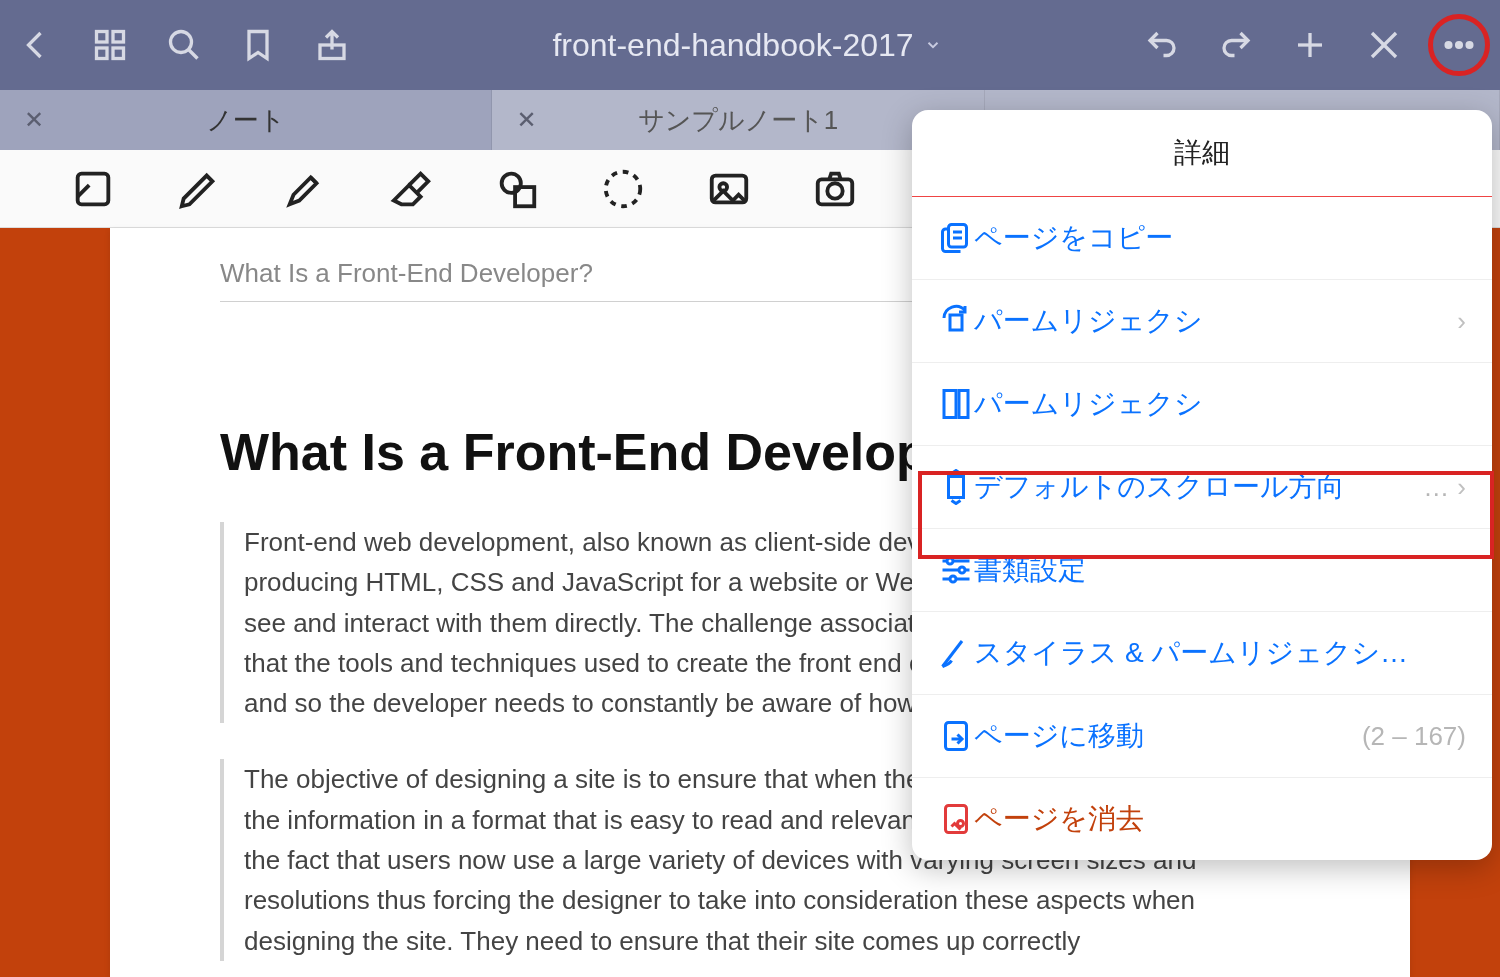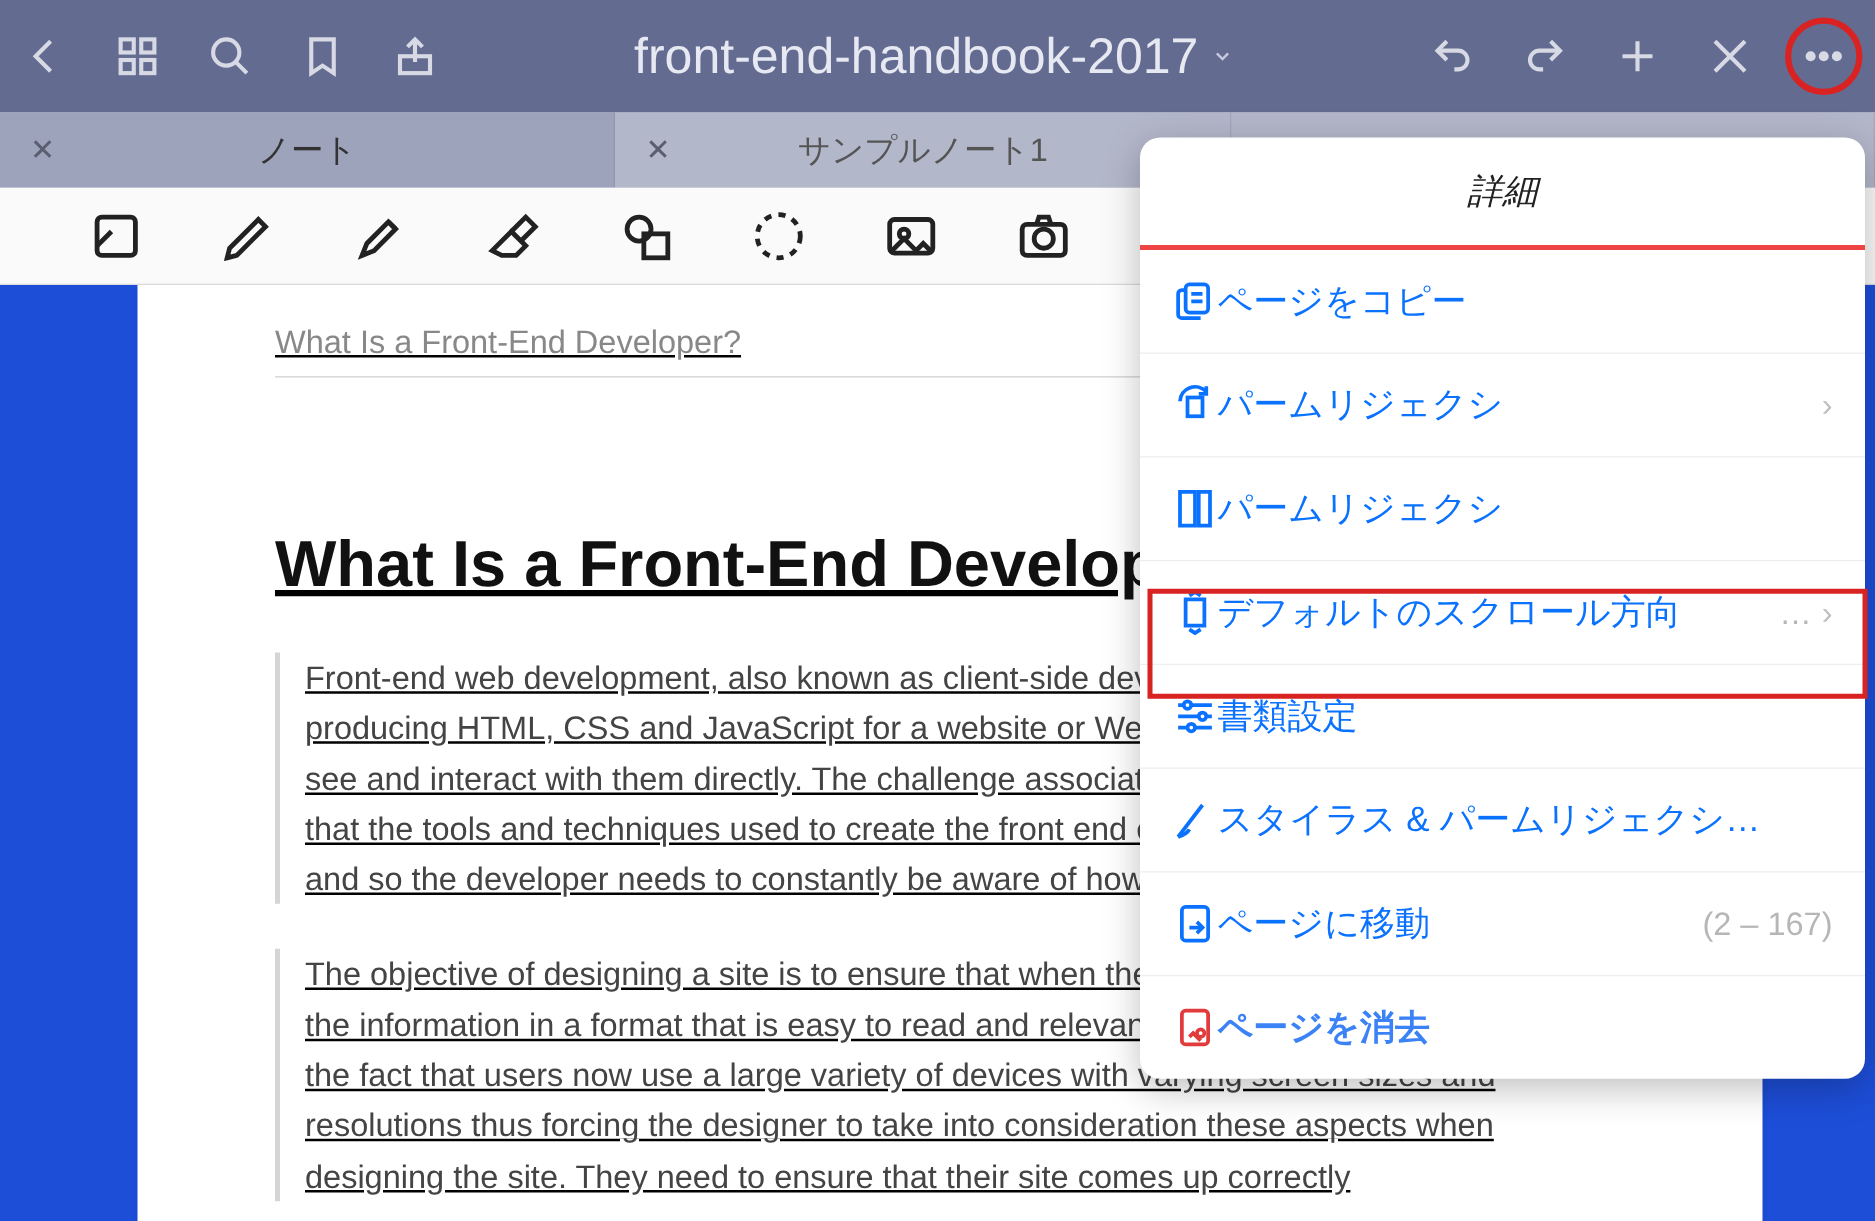--- a/index.html
+++ b/index.html
@@ -1,43 +1,43 @@
 <!DOCTYPE html>
 <html><head>
 <meta charset="utf-8">
 <style>
   * { box-sizing: border-box; margin: 0; padding: 0; }
   html, body { width: 1500px; height: 977px; font-family: -apple-system, "Helvetica Neue", Arial, sans-serif; overflow: hidden; background:#e9e9ed; }
   .topbar { height: 90px; background: #646b90; display:flex; align-items:center; color:#d7d9e4; padding:0 18px; }
   .topbar .left, .topbar .right { display:flex; gap:38px; align-items:center; }
-  .topbar .center { flex:1; text-align:center; font-size:40px; color:#e6e8f2; display:flex; justify-content:center; align-items:center; gap:10px;}
+  .topbar .center { flex:1; text-align:center; font-size:32px; color:#e6e8f2; display:flex; justify-content:center; align-items:center; gap:10px;}
   .tb-icon { width:36px; height:36px; display:flex; align-items:center; justify-content:center; }
   .tb-icon svg { stroke:#d7d9e4; fill:none; stroke-width:2.2; }
   .more-circle { position:absolute; top:14px; right:10px; width:62px; height:62px; border:5px solid #d92323; border-radius:50%; display:flex; align-items:center; justify-content:center; }
   .tabs { height:60px; background:#9ea3bc; display:flex; }
   .tab { flex:1; display:flex; align-items:center; padding:0 20px; border-right:1px solid rgba(0,0,0,0.08); color:#333; font-size:26px; justify-content:center; position:relative;}
   .tab .close { position:absolute; left:24px; color:#5b5e70; font-size:24px;}
   .tab.inactive { background:#b3b7ca; color:#555; }
   .tab.active { background:#9ea3bc; }
   .toolbar { height:78px; background:#fafafa; display:flex; align-items:center; gap:60px; padding:0 70px; border-bottom:1px solid #ddd; }
   .tool-icon { width:46px; height:46px; display:flex; align-items:center; justify-content:center; }
   .tool-icon svg { stroke:#222; fill:none; stroke-width:2; }
-  .content-area { position:absolute; top:228px; left:0; right:0; bottom:0; background:#1d4ed8;text-decoration:underline; }
+  .content-area { position:absolute; top:228px; left:0; right:0; bottom:0; background:#c2410c; }
   .page { background:#fff; margin:0 90px 0 110px; height:100%; padding:30px 110px 0 110px; box-shadow:0 2px 6px rgba(0,0,0,0.1); }
   .breadcrumb { color:#888; font-size:26px; border-bottom:1px solid #d0d0d0; padding-bottom:12px; }
   .page h1 { font-size:52px; font-weight:700; margin-top:120px; color:#111; }
   .para { color:#444; font-size:26px; line-height:1.55; margin-top:40px; border-left:4px solid #d5d5d5; padding-left:20px; }
   .para + .para { margin-top:36px; }
   .menu { position:absolute; top:110px; right:8px; width:580px; background:#fff; border-radius:16px; box-shadow:0 8px 30px rgba(0,0,0,0.25); overflow:hidden; }
   .menu::before { content:""; position:absolute; top:-14px; right:28px; width:0; height:0; border-left:14px solid transparent; border-right:14px solid transparent; border-bottom:14px solid #fff; }
-  .menu-header { text-align:center; padding:24px 0; font-size:28px; color:#222; border-bottom:4px solid #ef4444;font-style:italic; }
+  .menu-header { text-align:center; padding:24px 0; font-size:28px; color:#222; border-bottom:1px solid #ef4444; }
   .menu-item { display:flex; align-items:center; padding:22px 26px; font-size:28px; color:#0a72ff; border-bottom:1px solid #eee; position:relative;}
   .menu-item .mi-icon { width:36px; height:36px; display:flex; align-items:center; justify-content:center; }
   .menu-item .mi-icon svg { stroke:#0a72ff; fill:none; stroke-width:2; }
-  .menu-item.danger { color:#3b82f6;font-weight:bold; }
+  .menu-item.danger { color:#c2410c; }
   .menu-item.danger .mi-icon svg { stroke:#e23b3b; }
   .menu-item .trailer { margin-left:auto; color:#b6b6b6; font-size:26px; display:flex; align-items:center; gap:8px;}
   .menu-item .chev { color:#c0c0c0; }
   .highlight-box { position:absolute; border:4px solid #d92323; pointer-events:none; }
 </style>
 </head>
 <body>
 
 <div class="topbar">
   <div class="left">

